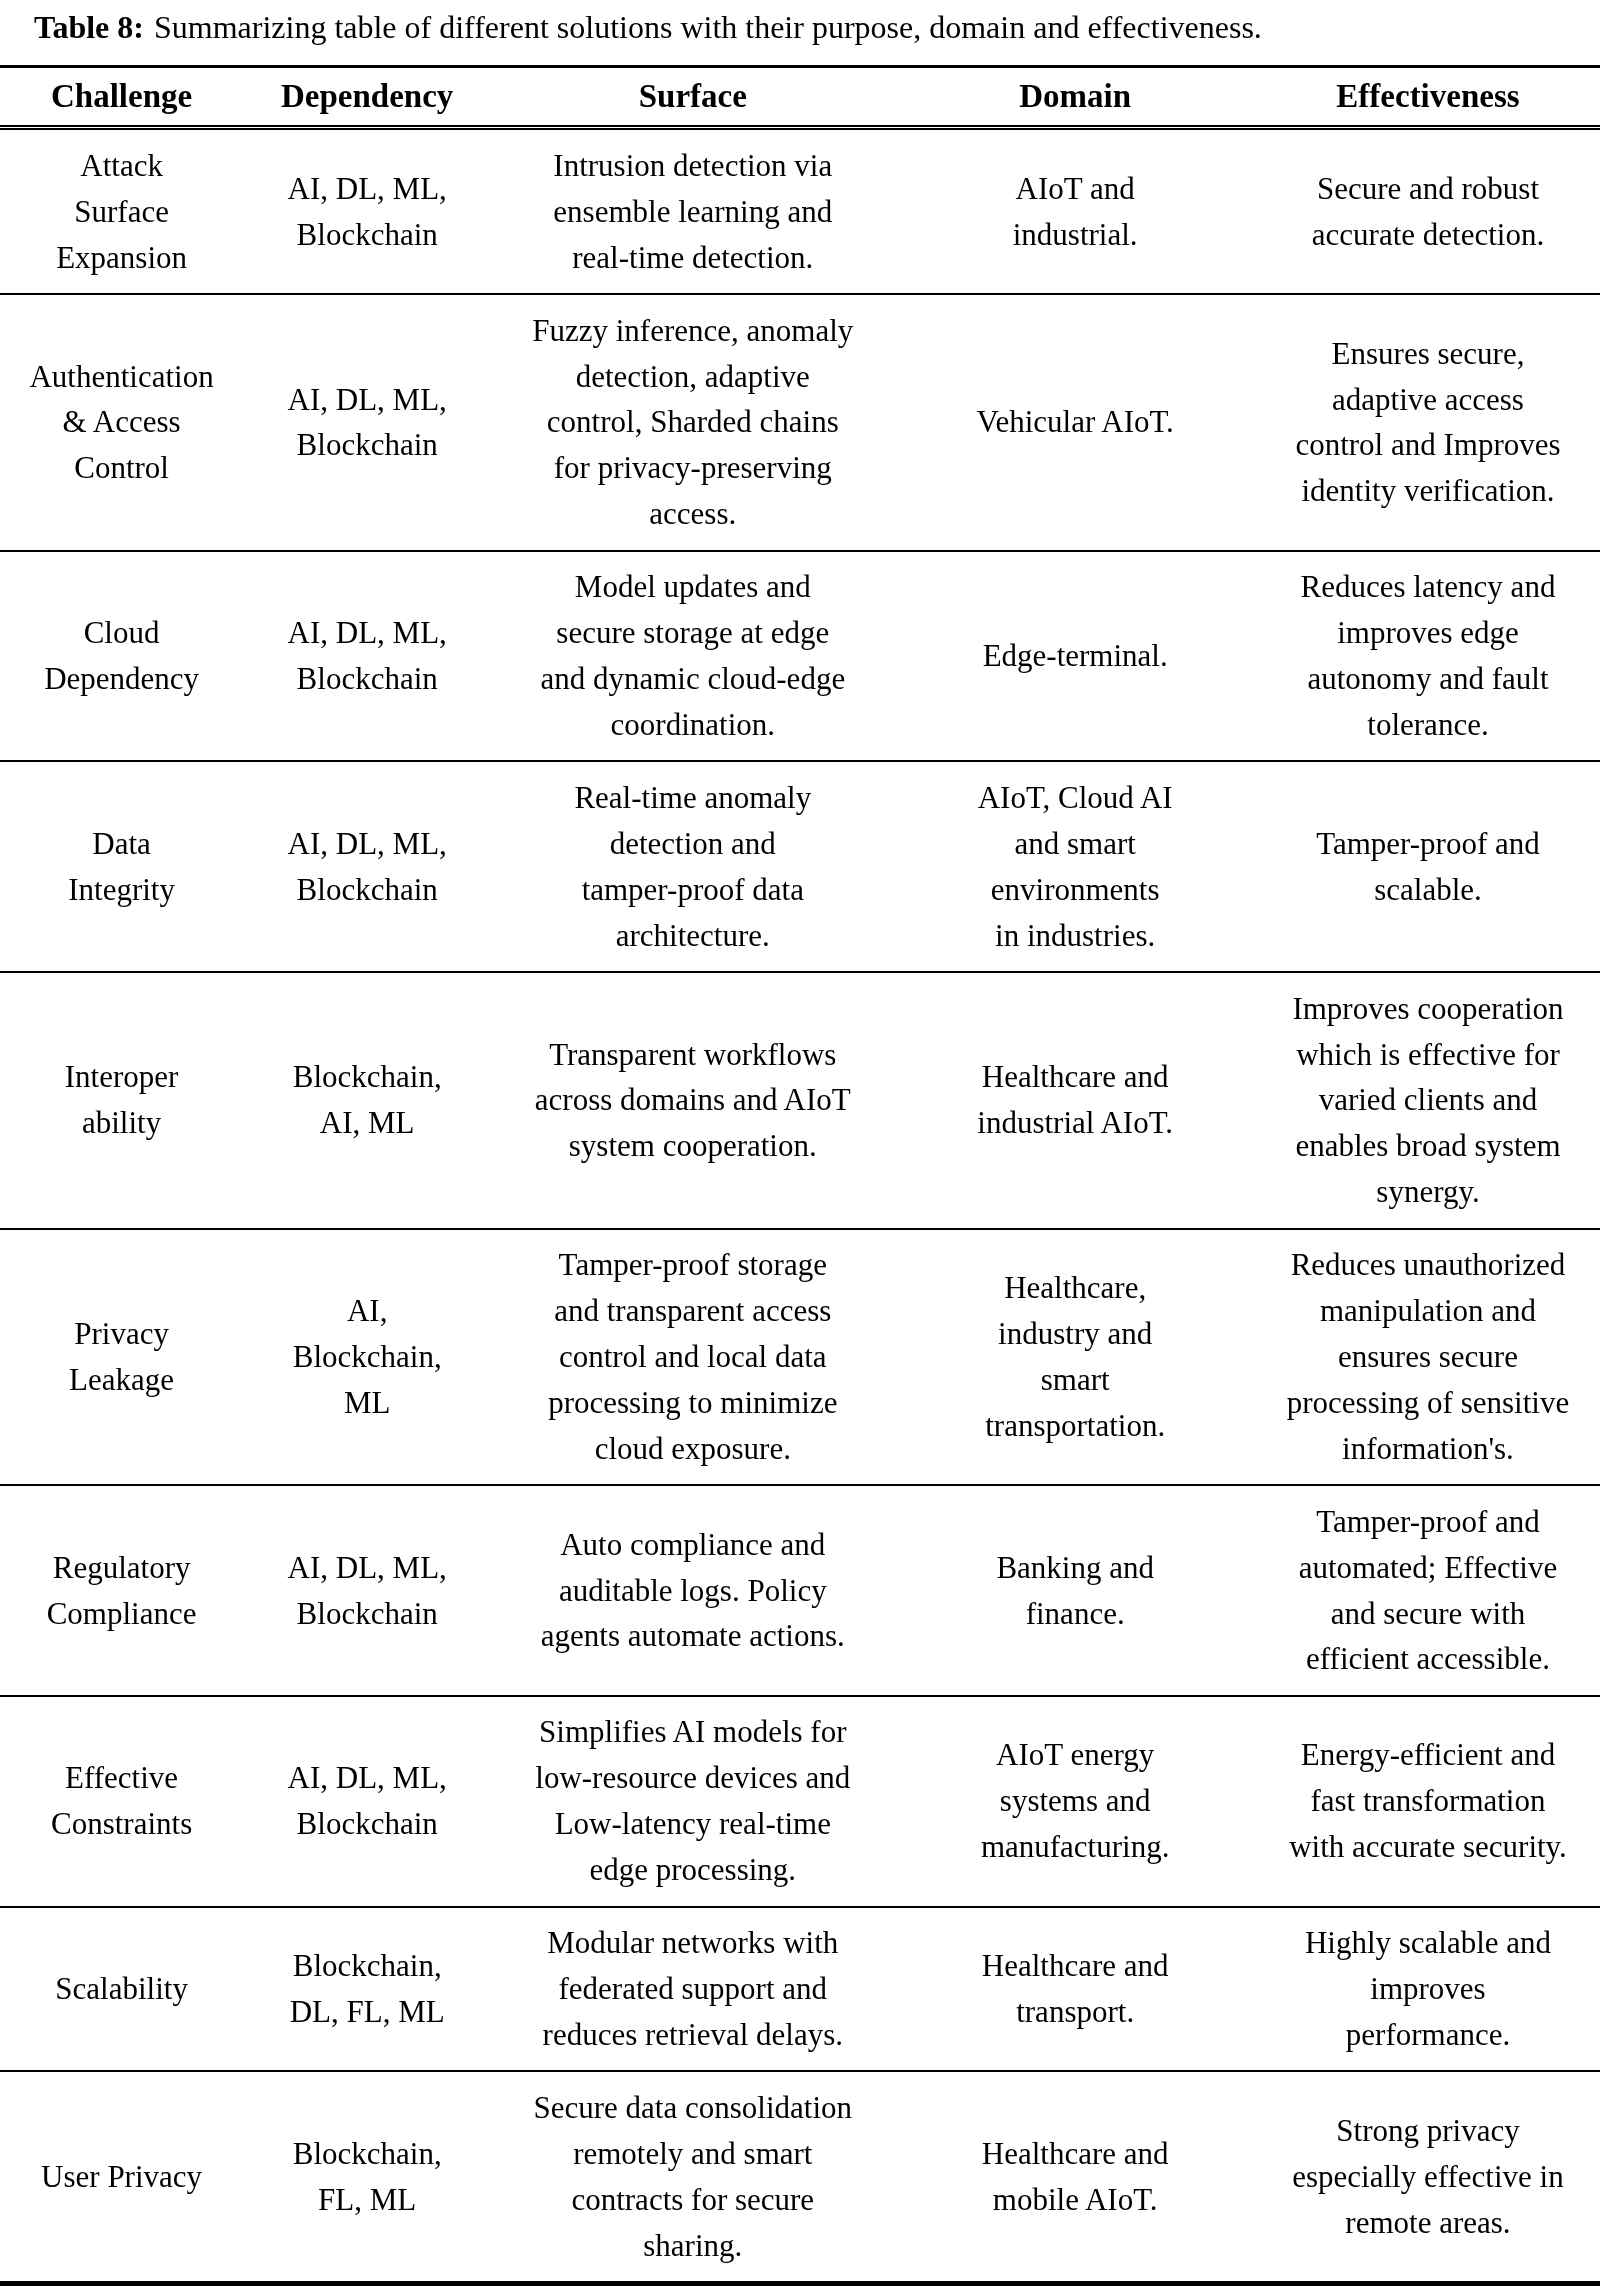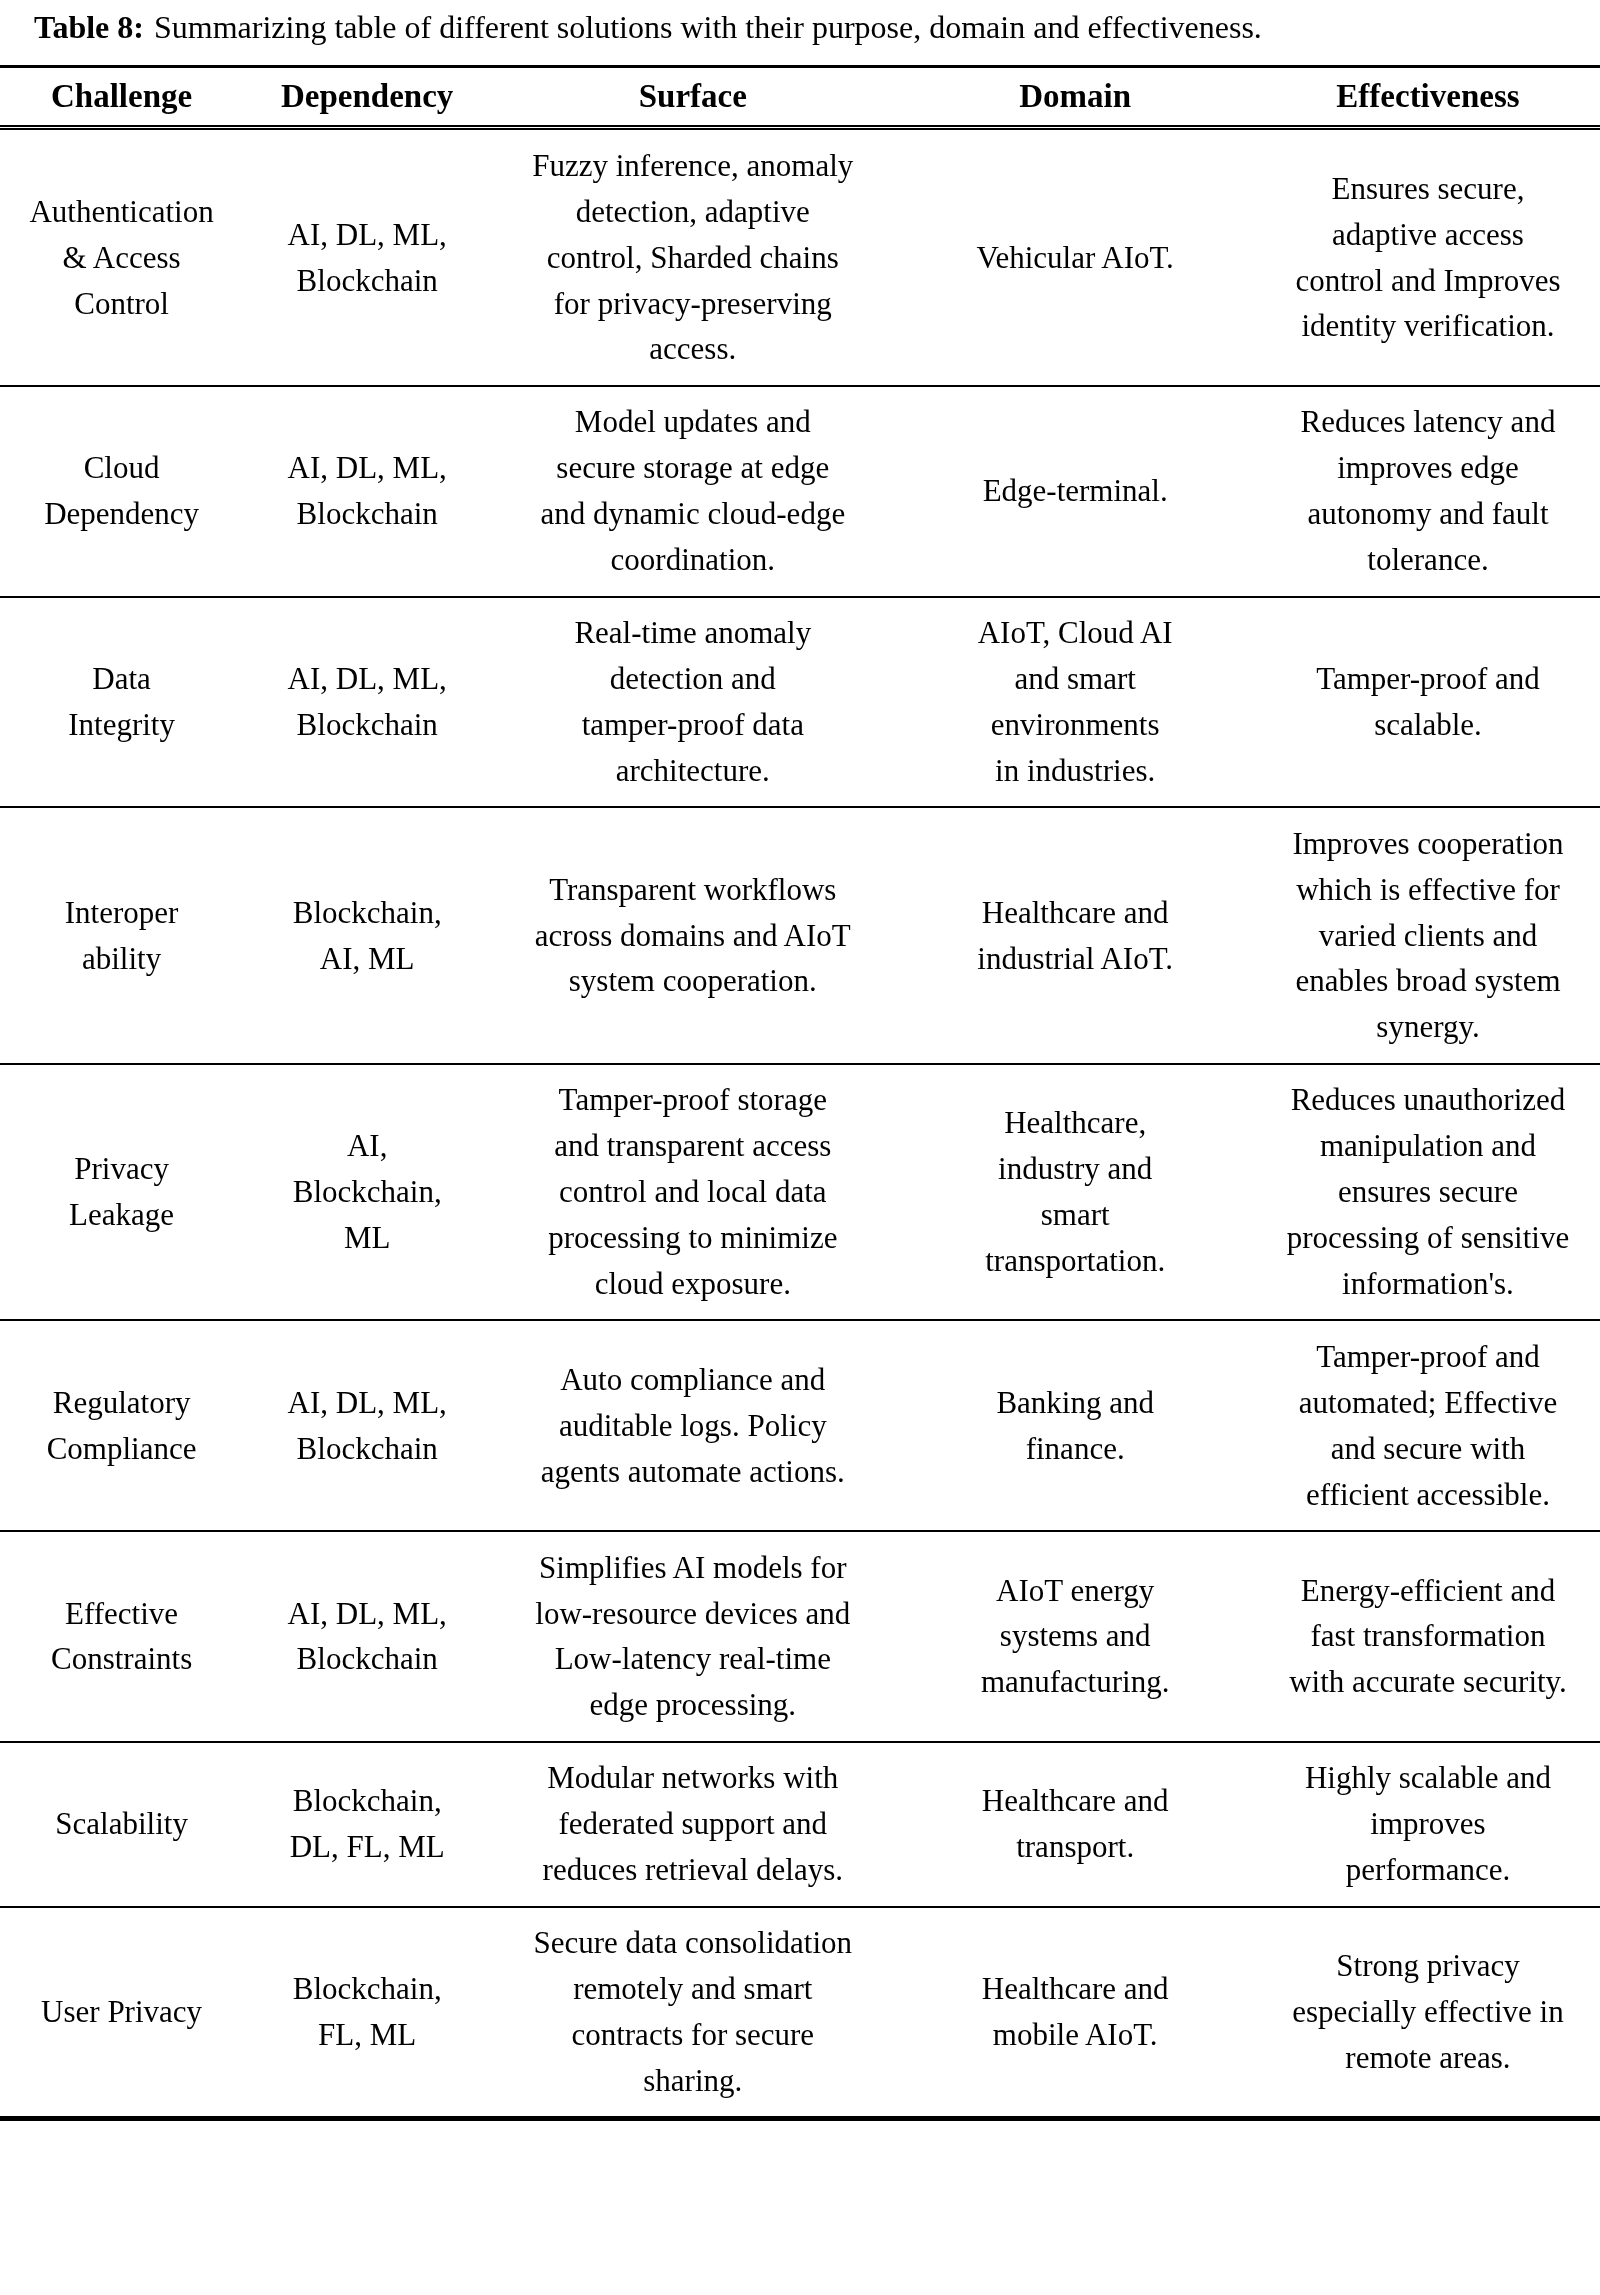--- a/index.html
+++ b/index.html
@@ -66,20 +66,34 @@
   <thead>
     <tr>
       <th>Challenge</th>
       <th>Dependency</th>
       <th>Surface</th>
       <th>Domain</th>
       <th>Effectiveness</th>
     </tr>
   </thead>
   <tbody>
+    <tr>
+      <td>Attack
+Surface
+Expansion</td>
+      <td>AI, DL, ML,
+Blockchain</td>
+      <td>Intrusion detection via
+ensemble learning and
+real-time detection.</td>
+      <td>AIoT and
+industrial.</td>
+      <td>Secure and robust
+accurate detection.</td>
+    </tr>
     <tr>
       <td>Authentication
 &amp; Access
 Control</td>
       <td>AI, DL, ML,
 Blockchain</td>
       <td>Fuzzy inference, anomaly
 detection, adaptive
 control, Sharded chains
 for privacy-preserving

